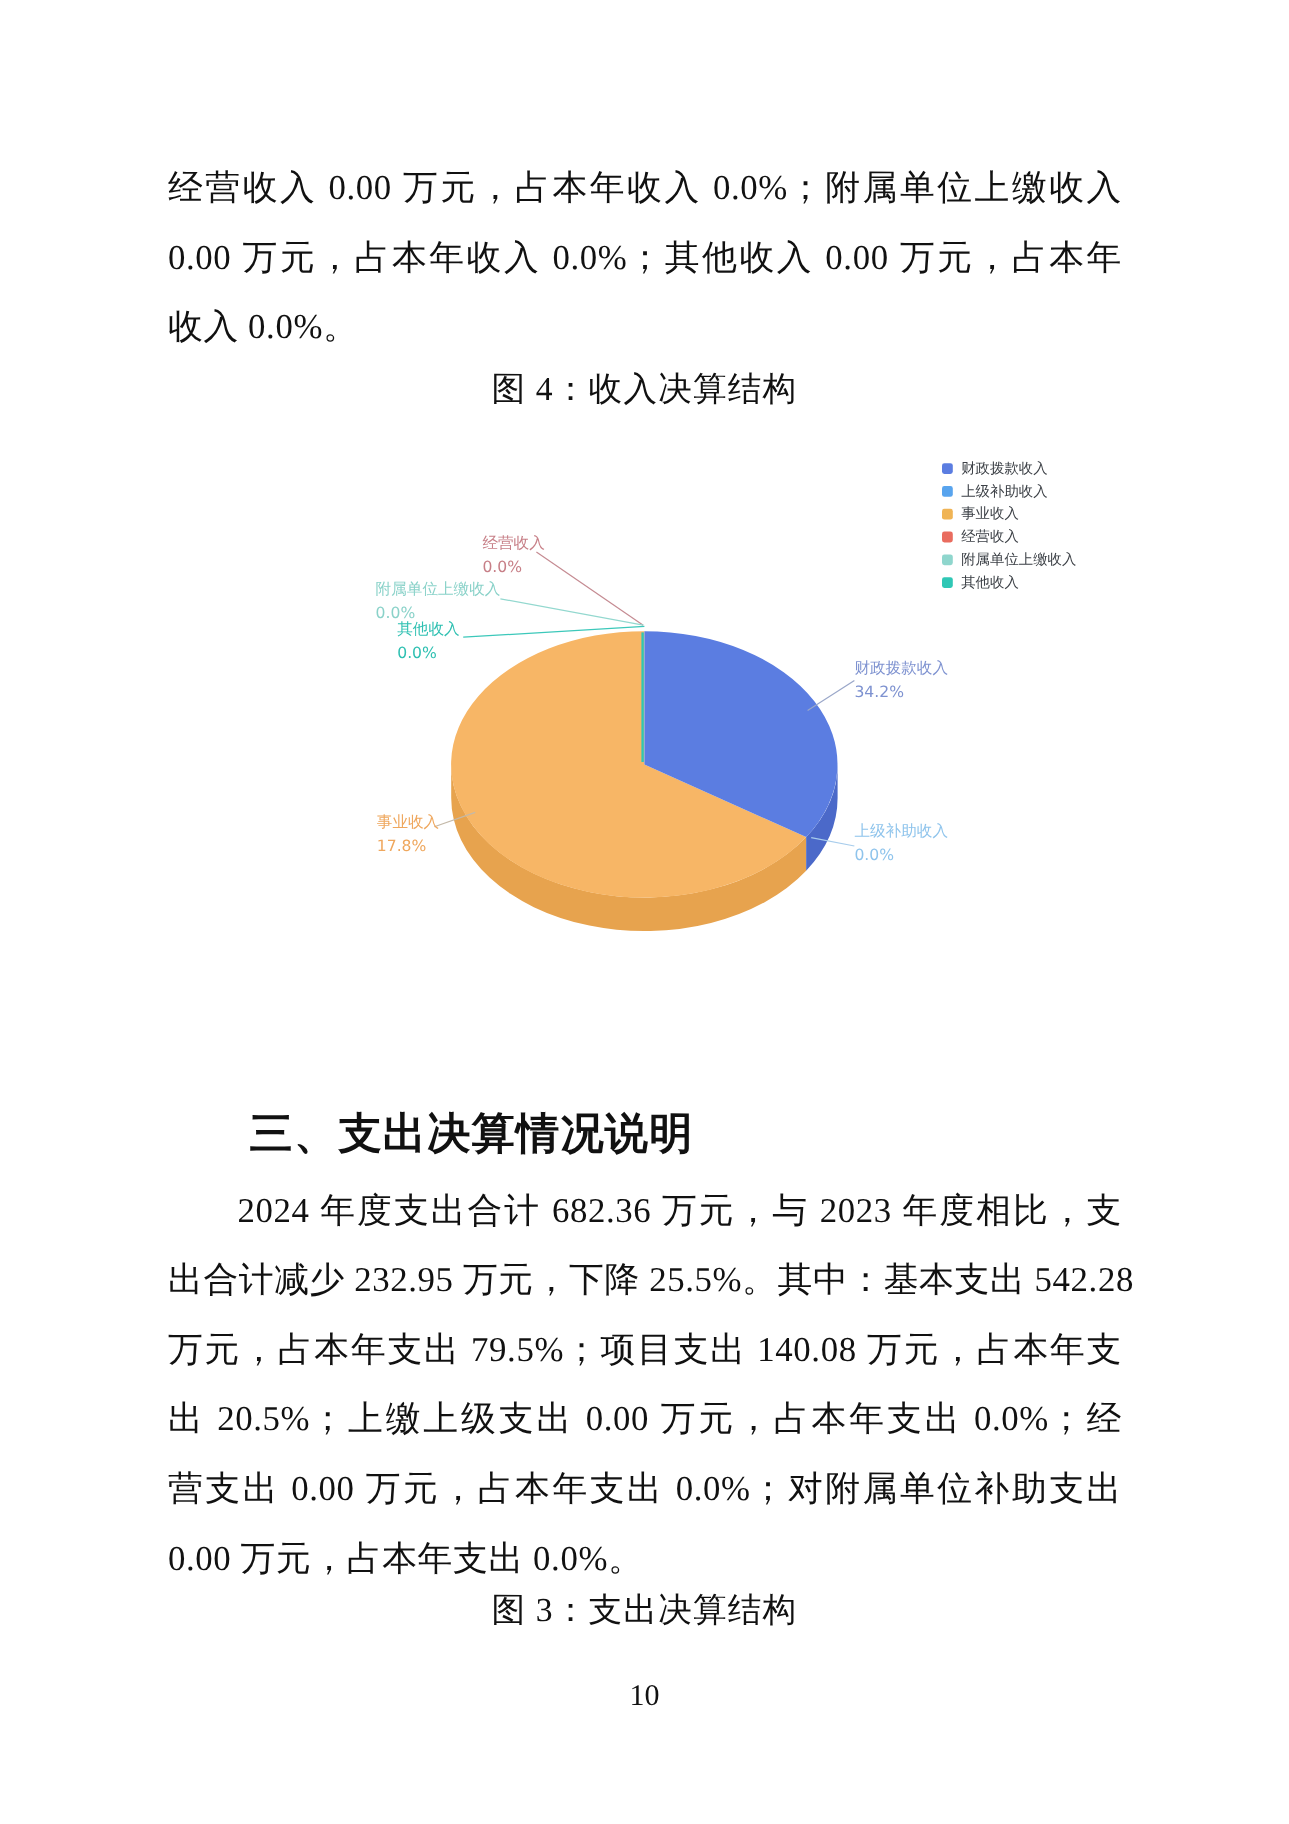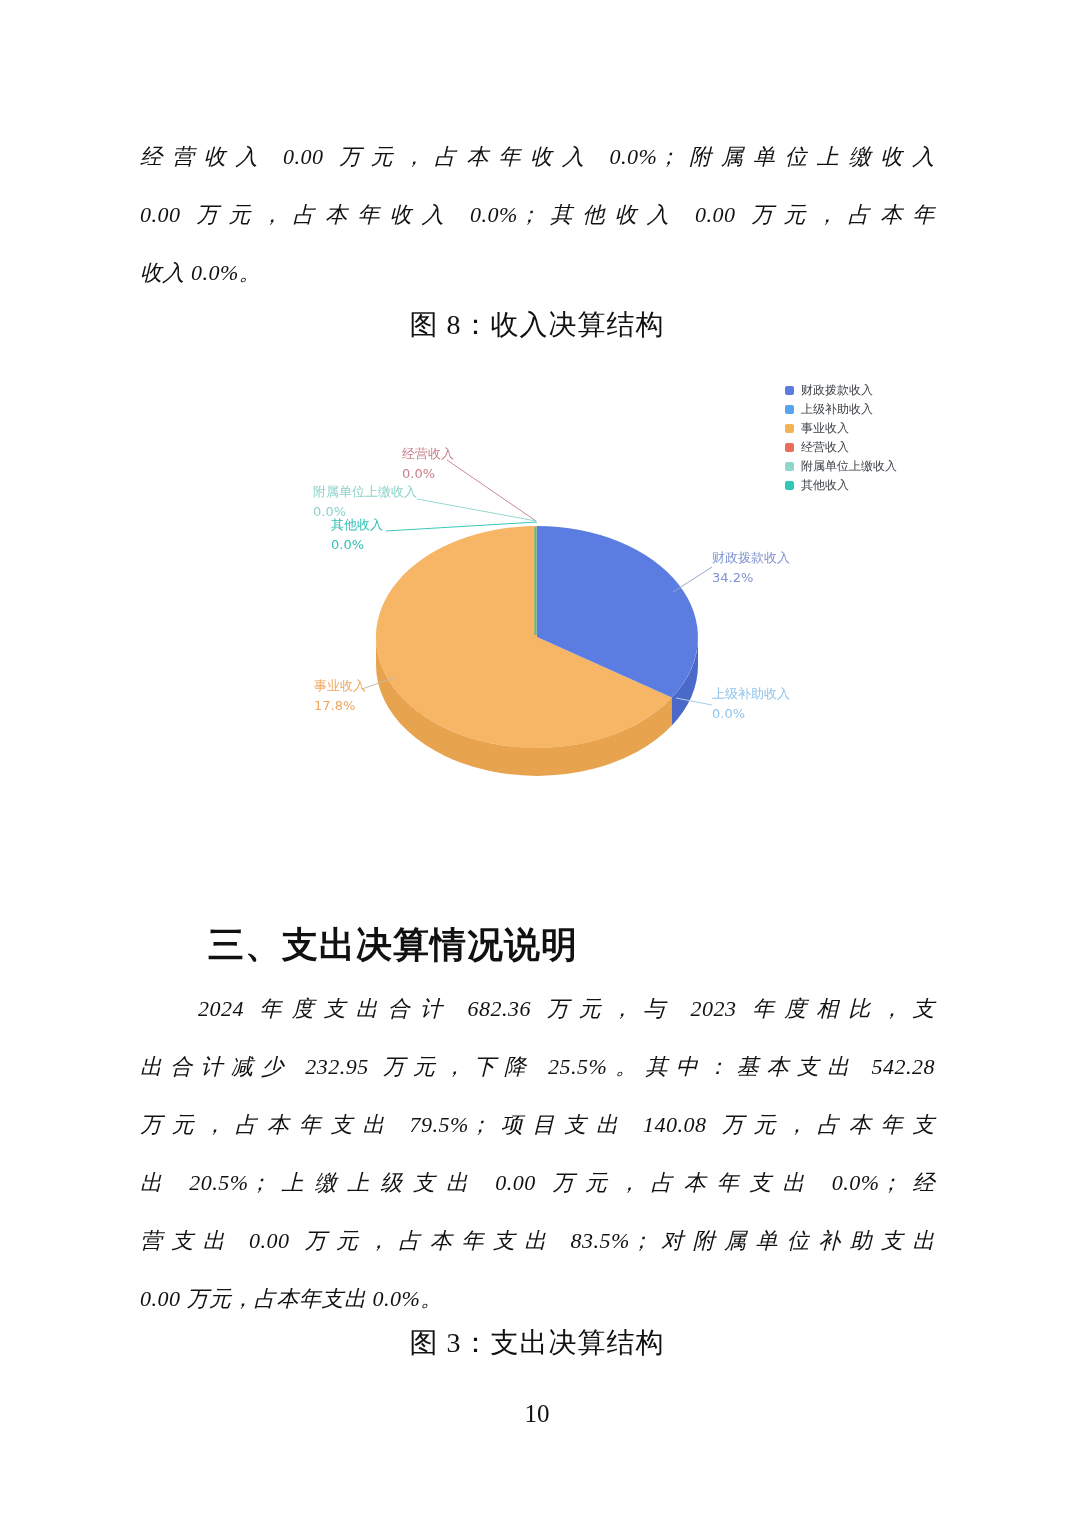--- a/index.html
+++ b/index.html
@@ -1,21 +1,21 @@
 <!DOCTYPE html>
 <html><head>
 <meta charset="utf-8">
 <style>
   html,body{margin:0;padding:0;background:#fff;}
   .page{position:relative;width:1074px;height:1520px;background:#ffffff;overflow:hidden;
         font-family:"Liberation Serif","DejaVu Serif",serif;color:#111;}
   .para{position:absolute;left:140px;width:795px;}
   .p1{top:128px;}
   .p2{top:980px;}
-  .bline{height:58px;line-height:58px;font-size:22px;white-space:nowrap;letter-spacing:.5px;font-style:italic;}
+  .bline{height:58px;line-height:58px;font-size:29px;white-space:nowrap;letter-spacing:.5px;}
   .just{text-align:justify;text-align-last:justify;}
   .indent{padding-left:58px;}
   .caption{position:absolute;left:0;width:1074px;text-align:center;height:58px;line-height:58px;
            font-size:28px;letter-spacing:1px;}
   .cap2{top:296px;}
   .cap3{top:1314px;}
   .heading{position:absolute;left:208px;top:916px;height:58px;line-height:58px;font-size:36px;
            font-weight:700;font-family:"Liberation Sans","DejaVu Sans",sans-serif;letter-spacing:1px;}
   .pagenum{position:absolute;left:0;top:1400px;width:1074px;text-align:center;font-size:25px;}
   
@@ -38,21 +38,21 @@
 <body>
 
 <div class="page">
 
   <div class="para p1">
     <div class="bline just">经营收入 0.00 万元，占本年收入 0.0%；附属单位上缴收入</div>
     <div class="bline just">0.00 万元，占本年收入 0.0%；其他收入 0.00 万元，占本年</div>
     <div class="bline">收入 0.0%。</div>
   </div>
 
-  <div class="caption cap2">图 8：收入决算结构</div>
+  <div class="caption cap2">图 4：收入决算结构</div>
 
   <div class="chart">
     <svg width="1074" height="440" viewBox="0 0 1074 440">
 
       <path fill="#e7a34e" d="M 671.8,337.6 A 161,111 0 0 1 376,277 L 376,305 A 161,111 0 0 0 671.8,365.6 Z"></path>
       <path fill="#4b69c9" d="M 698,277 A 161,111 0 0 1 671.8,337.6 L 671.8,365.6 A 161,111 0 0 0 698,305 Z"></path>
 
       <path d="M 537,277 L 671.8,337.6 A 161,111 0 1 1 537,166 Z" fill="#f7b666"></path>
       <path d="M 537,277 L 537,166 A 161,111 0 0 1 671.8,337.6 Z" fill="#5b7de1"></path>
 
@@ -119,20 +119,20 @@
     </div>
   </div>
 
   <div class="heading">三、支出决算情况说明</div>
 
   <div class="para p2">
     <div class="bline just indent">2024 年度支出合计 682.36 万元，与 2023 年度相比，支</div>
     <div class="bline just">出合计减少 232.95 万元，下降 25.5%。其中：基本支出 542.28</div>
     <div class="bline just">万元，占本年支出 79.5%；项目支出 140.08 万元，占本年支</div>
     <div class="bline just">出 20.5%；上缴上级支出 0.00 万元，占本年支出 0.0%；经</div>
-    <div class="bline just">营支出 0.00 万元，占本年支出 83.5%；对附属单位补助支出</div>
+    <div class="bline just">营支出 0.00 万元，占本年支出 0.0%；对附属单位补助支出</div>
     <div class="bline">0.00 万元，占本年支出 0.0%。</div>
   </div>
 
   <div class="caption cap3">图 3：支出决算结构</div>
 
   <div class="pagenum">10</div>
 </div>
 
 </body></html>

